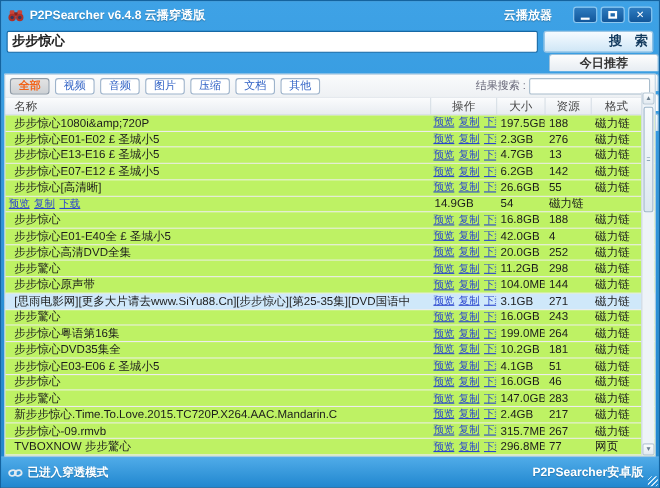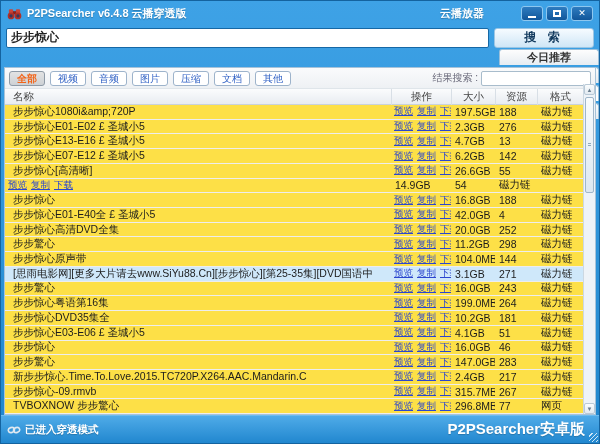--- a/index.html
+++ b/index.html
@@ -10,21 +10,21 @@
     width:600px;height:444px;
     display:flex;flex-direction:column;
     background:linear-gradient(#3ea2e6,#1f86cd);
     border:1px solid #14639f;
     position:relative;overflow:hidden;
   }
 
   
   .titlebar{height:25px;display:flex;align-items:center;padding:0 6px;gap:5px;}
   .app-title{color:#fff;font-weight:bold;font-size:11px;text-shadow:0 1px 1px rgba(0,0,0,.25);}
-  .cloud-player{margin-left:auto;color:#fff;font-weight:bold;font-size:11px;margin-right:32px;cursor:pointer;text-shadow:0 1px 1px rgba(0,0,0,.25);}
+  .cloud-player{margin-left:auto;color:#fff;font-weight:bold;font-size:11px;margin-right:14px;cursor:pointer;text-shadow:0 1px 1px rgba(0,0,0,.25);}
   .winbtns{display:flex;gap:3px;}
   .winbtn{
     width:22px;height:15px;border-radius:3px;
     background:linear-gradient(#2e7cc0,#11569a);
     border:1px solid #8ec7ef;
     color:#fff;display:flex;align-items:center;justify-content:center;
     font-size:9px;line-height:1;cursor:pointer;
   }
   .glyph-min{display:block;width:8px;height:2px;background:#fff;margin-top:6px;}
   .glyph-max{display:block;width:8px;height:7px;border:2px solid #fff;border-top-width:2px;}
@@ -33,21 +33,21 @@
   .search-row{height:23px;display:flex;align-items:center;padding:0 5px;gap:5px;}
   .search-input{
     flex:1;height:20px;border:1px solid #1668a5;border-radius:2px;
     font-size:12px;font-weight:bold;color:#222;padding:0 4px;
     font-family:"Liberation Sans","DejaVu Sans",sans-serif;outline:none;background:#fff;
   }
   .search-btn{
     width:100px;height:20px;border-radius:3px;border:1px solid #9cc6e4;
     background:linear-gradient(#f6fbff,#cfe6f6);
     font-size:12px;font-weight:bold;color:#123a5e;letter-spacing:4px;
-    cursor:pointer;font-family:"Liberation Sans","DejaVu Sans",sans-serif;
+    cursor:pointer;font-family:"Liberation Sans","DejaVu Sans",sans-serif;text-align:right;
   }
 
   
   .tabs-row{height:18px;display:flex;align-items:flex-end;padding-left:4px;gap:2px;flex-direction:column;}
   .tab{
     height:17px;border:1px solid #9cc0da;border-bottom:none;border-radius:3px 3px 0 0;
     background:linear-gradient(#fdfdfd,#e6ecf2);
     display:flex;align-items:center;justify-content:center;
     font-size:11px;font-weight:bold;color:#333;position:relative;cursor:pointer;
   }
@@ -83,21 +83,21 @@
     align-items:center;
   }
   .th{display:flex;align-items:center;justify-content:center;height:16px;border-left:1px solid #d8dfe6;cursor:pointer;}
   .th.name{justify-content:flex-start;padding-left:8px;border-left:none;}
   .th.pad{border-left:none;cursor:default;}
 
   .tbody{flex:1;display:flex;flex-direction:column;min-height:0;position:relative;}
   .trow{
     flex:1;min-height:0;align-items:center;
     border-bottom:1px solid #ededed;font-size:10.5px;color:#1c1c1c;cursor:default;
-    background:#fde047;
+    background:#bef264;
   }
   .trow.hl{background:#cfe8fa;}
   .cell{overflow:hidden;white-space:nowrap;}
   .cell.name{padding-left:8px;text-overflow:clip;}
   .cell.actions{display:flex;gap:4px;padding-left:3px;}
   .alink{color:#2b46cf;text-decoration:underline;font-size:9.5px;cursor:pointer;}
   .cell.size,.cell.res,.cell.fmt{padding-left:4px;}
 
   
   .vscroll{position:absolute;top:16px;right:0;bottom:0;width:12px;background:#eef3f8;border-left:1px solid #ccd8e2;}
@@ -105,21 +105,21 @@
   .sarrow.up{top:0;}
   .sarrow.down{bottom:0;}
   .sthumb{position:absolute;left:1px;right:1px;top:13px;height:96px;background:linear-gradient(#f8fbfd,#dde8f1);border:1px solid #9fb6ca;border-radius:2px;cursor:pointer;}
   .sthumb::after{content:"";position:absolute;left:2px;right:2px;top:50%;height:4px;margin-top:-2px;
     background:repeating-linear-gradient(#8fa8bc 0 1px,transparent 1px 2px);}
 
   
   .statusbar{height:28px;display:flex;align-items:center;padding:0 6px;gap:4px;
     background:linear-gradient(#4fabe8,#2187cf);border-top:1px solid #6dbcf0;}
   .status-left{color:#fff;font-size:10.5px;font-weight:bold;text-shadow:0 1px 1px rgba(0,0,0,.2);}
-  .status-right{margin-left:auto;color:#fff;font-size:15px;font-weight:bold;cursor:pointer;text-shadow:0 1px 1px rgba(0,0,0,.2);margin-right:8px;}
+  .status-right{margin-left:auto;color:#fff;font-size:11px;font-weight:bold;cursor:pointer;text-shadow:0 1px 1px rgba(0,0,0,.2);margin-right:8px;}
   .grip{position:absolute;right:1px;bottom:1px;width:9px;height:9px;
     background:repeating-linear-gradient(135deg,transparent 0 2px,#cde6f7 2px 3px);}
 </style>
 </head>
 <body>
 
 <div id="window">
 
   <div class="titlebar">
     <span style="display:flex;">

